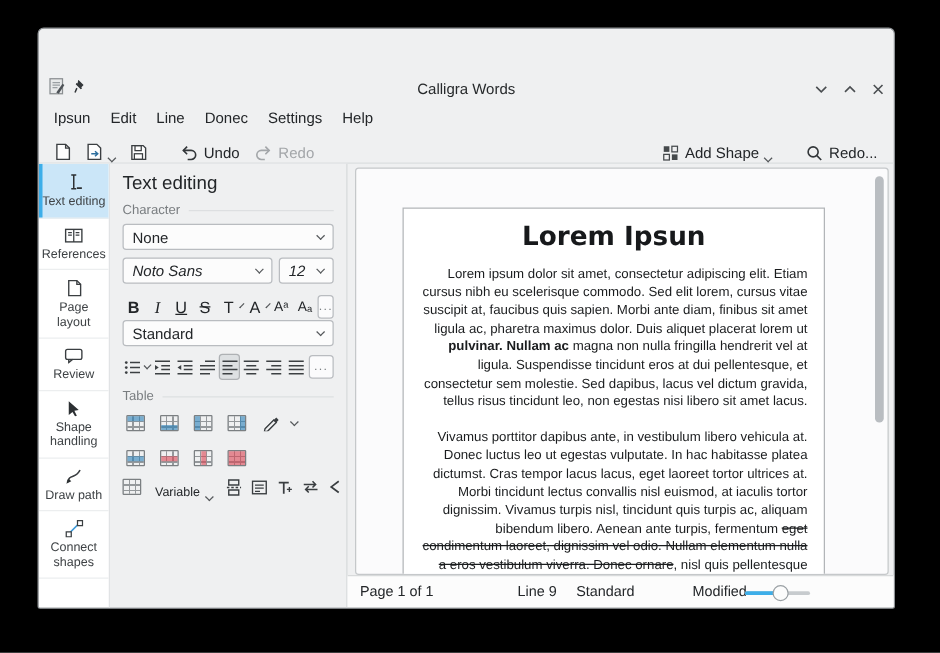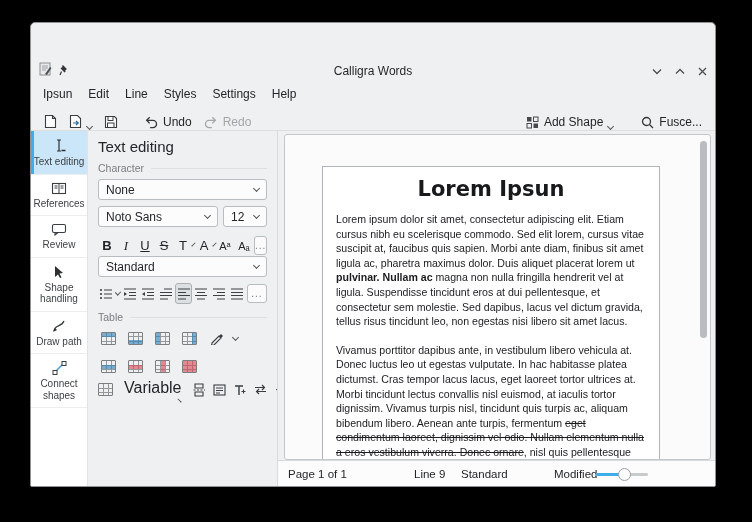--- a/index.html
+++ b/index.html
@@ -44,21 +44,21 @@
 
   
   .panel { width:190px; background:#eff0f1; border-right:1px solid #d8dadb; padding:7px 10px; overflow:hidden; }
   .panel-title { font-size:15px; color:#232629; margin-bottom:4px; }
   .sec { display:flex; align-items:center; gap:7px; font-size:10.5px; color:#797d80; margin:7px 0 5px; }
   .sec::after { content:""; flex:1; height:1px; background:#dddfe1; }
   .dd { height:21px; background:#fcfcfc; border:1px solid #b9bcc0; border-radius:3px;
         display:flex; align-items:center; justify-content:space-between; padding:0 7px;
         font-size:12px; color:#232629; margin-bottom:6px; }
   .row { display:flex; gap:5px; }
-  .row .dd { flex:1; }
+  .row .dd { flex:1;font-style:italic; }
   .dd.small { flex:none; width:44px; }
   .btnrow { display:flex; align-items:center; gap:1px; margin:2px 0 0; }
   .fbtn { min-width:18px; height:21px; display:flex; align-items:center; justify-content:center;
           font-size:13px; color:#232629; padding:0 1px; }
   .fbtn.b { font-weight:bold; }
   .fbtn.i { font-style:italic; font-family:"Liberation Serif",serif; }
   .fbtn.u { text-decoration:underline; }
   .fbtn.s { text-decoration:line-through; }
   .fbtn.small { font-size:11px; }
   .morebtn { width:25px; height:19px; border:1px solid #b9bcc0; border-radius:3px; background:#fbfbfc;
@@ -73,31 +73,31 @@
   .ticon i { position:absolute; background:rgba(41,128,185,.6); }
   .t-top i { left:0; right:0; top:0; height:4px; }
   .t-bot i { left:0; right:0; bottom:0; height:4px; }
   .t-left i { top:0; bottom:0; left:0; width:4px; }
   .t-right i { top:0; bottom:0; right:0; width:4px; }
   .t-mid i { left:0; right:0; top:4px; height:4px; }
   .t-midc i { top:0; bottom:0; left:5px; width:4px; }
   .t-all i { left:0; right:0; top:0; bottom:0; }
   .t-red i { background:rgba(218,68,83,.6); }
   .iconbtn { width:21px; height:21px; display:flex; align-items:center; justify-content:center; }
-  .txtbtn { display:flex; align-items:flex-end; gap:5px; font-size:16px; color:#232629; height:21px; padding:0 3px;flex-direction:column; }
+  .txtbtn { display:flex; align-items:flex-end; gap:5px; font-size:10px; color:#232629; height:21px; padding:0 3px; }
 
   
   .doccol { flex:1; display:flex; flex-direction:column; min-width:0; }
   .viewport { flex:1; margin:3px 4px 0 6px; background:#fbfbfc; border:1px solid #c5c8ca;
               border-radius:3px; position:relative; overflow:hidden; }
   .page { position:absolute; left:37px; top:31px; width:338px; height:460px;
           background:#fff; border:1px solid #b2b5b8; padding:7px 13px; }
   .doc-title { font-size:21px; font-weight:bold; color:#17191b; text-align:center; margin:3px 0 11px;
                font-family:"DejaVu Sans",sans-serif; }
-  .page p { font-size:10.6px; line-height:14.6px; color:#1a1c1e; margin-bottom:14px; text-align:left; }
+  .page p { font-size:10.6px; line-height:14.6px; color:#1a1c1e; margin-bottom:14px; text-align:right; }
   .page p .strike { text-decoration:line-through; }
   .vscroll { position:absolute; right:3px; top:6px; width:7px; height:197px; background:#b9bdc1; border-radius:4px; }
 
   
   .statusbar { height:26px; flex:none; background:#fcfcfc; border-top:1px solid #d8dadb;
                display:flex; align-items:center; font-size:11.5px; color:#232629; padding:0 10px; }
   .st-page { width:97px; }
   .st-line { width:76px;padding-left:29px; }
   .st-style { width:69px; }
   .st-mod { width:66px;padding-left:24px; }
@@ -145,21 +145,21 @@
             <path d="M1 1 L8 8 M8 1 L1 8" stroke="#4b4f52" stroke-width="1.3"></path>
           </svg>
       </span>
     </div>
   </div>
 
   <div class="menubar">
     <span class="menu-item">Ipsun</span>
     <span class="menu-item">Edit</span>
     <span class="menu-item">Line</span>
-    <span class="menu-item">Styles</span>
+    <span class="menu-item">Donec</span>
     <span class="menu-item">Settings</span>
     <span class="menu-item">Help</span>
   </div>
 
   <div class="toolbar">
     <span class="tbtn">
       <svg width="13" height="15" viewBox="0 0 13 15">
           <path d="M1.5 1.5 h7 l3 3 v9 h-10 Z" fill="#fdfdfd" stroke="#3a3e41" stroke-width="1.1"></path>
           <path d="M8.5 1.5 v3 h3" fill="none" stroke="#3a3e41" stroke-width="1.1"></path>
         </svg>
@@ -203,40 +203,47 @@
         </svg>
       <span>Add Shape</span>
       <span class="chev"></span>
     </span>
     <span style="width:14px"></span>
     <span class="tbtn">
       <svg width="13" height="13" viewBox="0 0 13 13">
           <circle cx="5.5" cy="5.5" r="4" fill="none" stroke="#33373a" stroke-width="1.3"></circle>
           <path d="M8.5 8.5 L12 12" stroke="#33373a" stroke-width="1.3"></path>
         </svg>
-      <span>Fusce...</span>
+      <span>Redo...</span>
     </span>
   </div>
 
   <div class="main">
 
     <div class="sidebar">
       <div class="side-item selected">
         <svg width="15" height="15" viewBox="0 0 15 15">
             <path d="M5 2 h2 M9 2 h-2 M7 2 v11 M5 13 h2 M9 13 h-2" stroke="#2c3033" stroke-width="1.2" fill="none"></path>
             <path d="M9.5 12.5 h4" stroke="#2c3033" stroke-width="1.4"></path>
           </svg>
         <span>Text editing</span>
       </div>
       <div class="side-item">
         <svg width="16" height="13" viewBox="0 0 16 13">
             <rect x="1.5" y="1.5" width="13" height="10" fill="none" stroke="#3a3e41" stroke-width="1.1"></rect>
             <path d="M8 1.5 v10 M3.5 4 h3 M3.5 6 h3 M9.5 4 h3 M9.5 6 h3" stroke="#3a3e41" stroke-width="1"></path>
           </svg>
         <span>References</span>
+      </div>
+      <div class="side-item">
+        <svg width="13" height="15" viewBox="0 0 13 15">
+            <path d="M2 1.5 h6.5 l3 3 v9 H2 Z" fill="none" stroke="#3a3e41" stroke-width="1.1"></path>
+            <path d="M8.5 1.5 v3 h3" fill="none" stroke="#3a3e41" stroke-width="1.1"></path>
+          </svg>
+        <span>Page layout</span>
       </div>
       <div class="side-item">
         <svg width="16" height="13" viewBox="0 0 16 13">
             <rect x="1.5" y="1.5" width="13" height="8" rx="1.5" fill="none" stroke="#3a3e41" stroke-width="1.1"></rect>
             <path d="M4 9.5 L4 12 L7 9.5" fill="none" stroke="#3a3e41" stroke-width="1.1"></path>
           </svg>
         <span>Review</span>
       </div>
       <div class="side-item">
         <svg width="12" height="14" viewBox="0 0 12 14">

